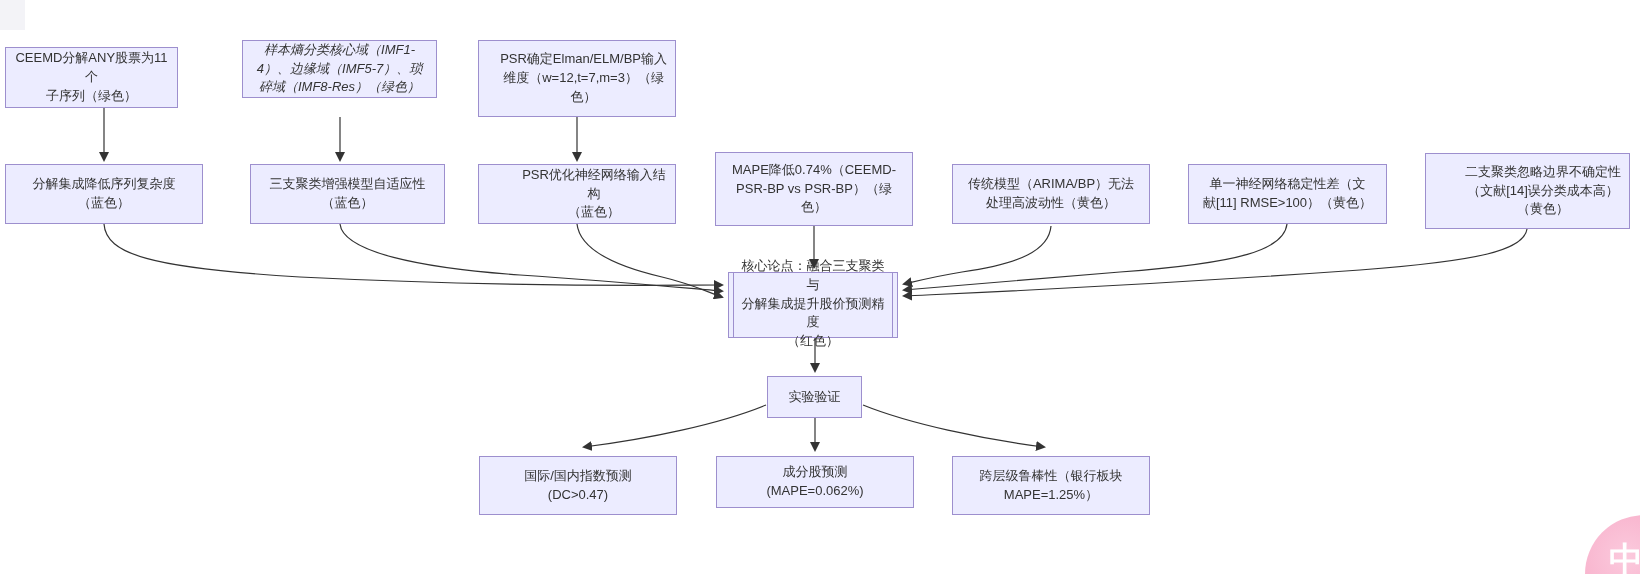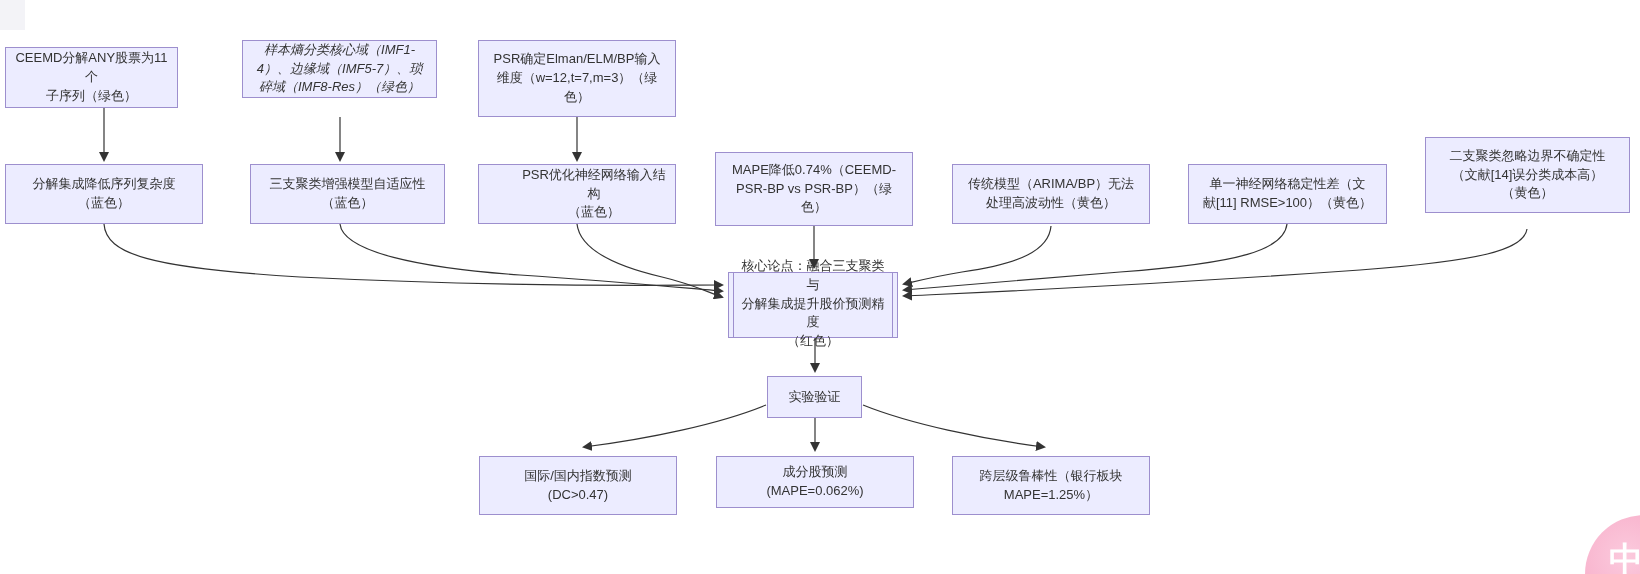--- a/index.html
+++ b/index.html
@@ -110,21 +110,21 @@
     <span class="lbl">CEEMD分解ANY股票为11个
 子序列（绿色）</span>
   </div>
 
   <div class="node" style="left:242px; top:40px; width:195px; height:58px;font-style:italic;">
     <span class="lbl">样本熵分类核心域（IMF1-
 4）、边缘域（IMF5-7）、琐
 碎域（IMF8-Res）（绿色）</span>
   </div>
 
-  <div class="node" style="left:478px; top:40px; width:198px; height:77px;">
+  <div class="node" style="left:478px; top:40px; width:198px; height:77px;justify-content:flex-end;">
     <span class="lbl">PSR确定Elman/ELM/BP输入
 维度（w=12,t=7,m=3）（绿
 色）</span>
   </div>
 
   <div class="node" style="left:5px; top:164px; width:198px; height:60px;">
     <span class="lbl">分解集成降低序列复杂度
 （蓝色）</span>
   </div>
 
@@ -147,21 +147,21 @@
   <div class="node" style="left:952px; top:164px; width:198px; height:60px;">
     <span class="lbl">传统模型（ARIMA/BP）无法
 处理高波动性（黄色）</span>
   </div>
 
   <div class="node" style="left:1188px; top:164px; width:199px; height:60px;">
     <span class="lbl">单一神经网络稳定性差（文
 献[11] RMSE&gt;100）（黄色）</span>
   </div>
 
-  <div class="node" style="left:1425px; top:137px; width:205px; height:76px;">
+  <div class="node" style="left:1425px; top:153px; width:205px; height:76px;justify-content:flex-end;">
     <span class="lbl">二支聚类忽略边界不确定性
 （文献[14]误分类成本高）
 （黄色）</span>
   </div>
 
   <div class="node subroutine" style="left:728px; top:272px; width:170px; height:66px;font-family:Liberation Mono, monospace;">
     <span class="lbl">核心论点：融合三支聚类与
 分解集成提升股价预测精度
 （红色）</span>
   </div>

